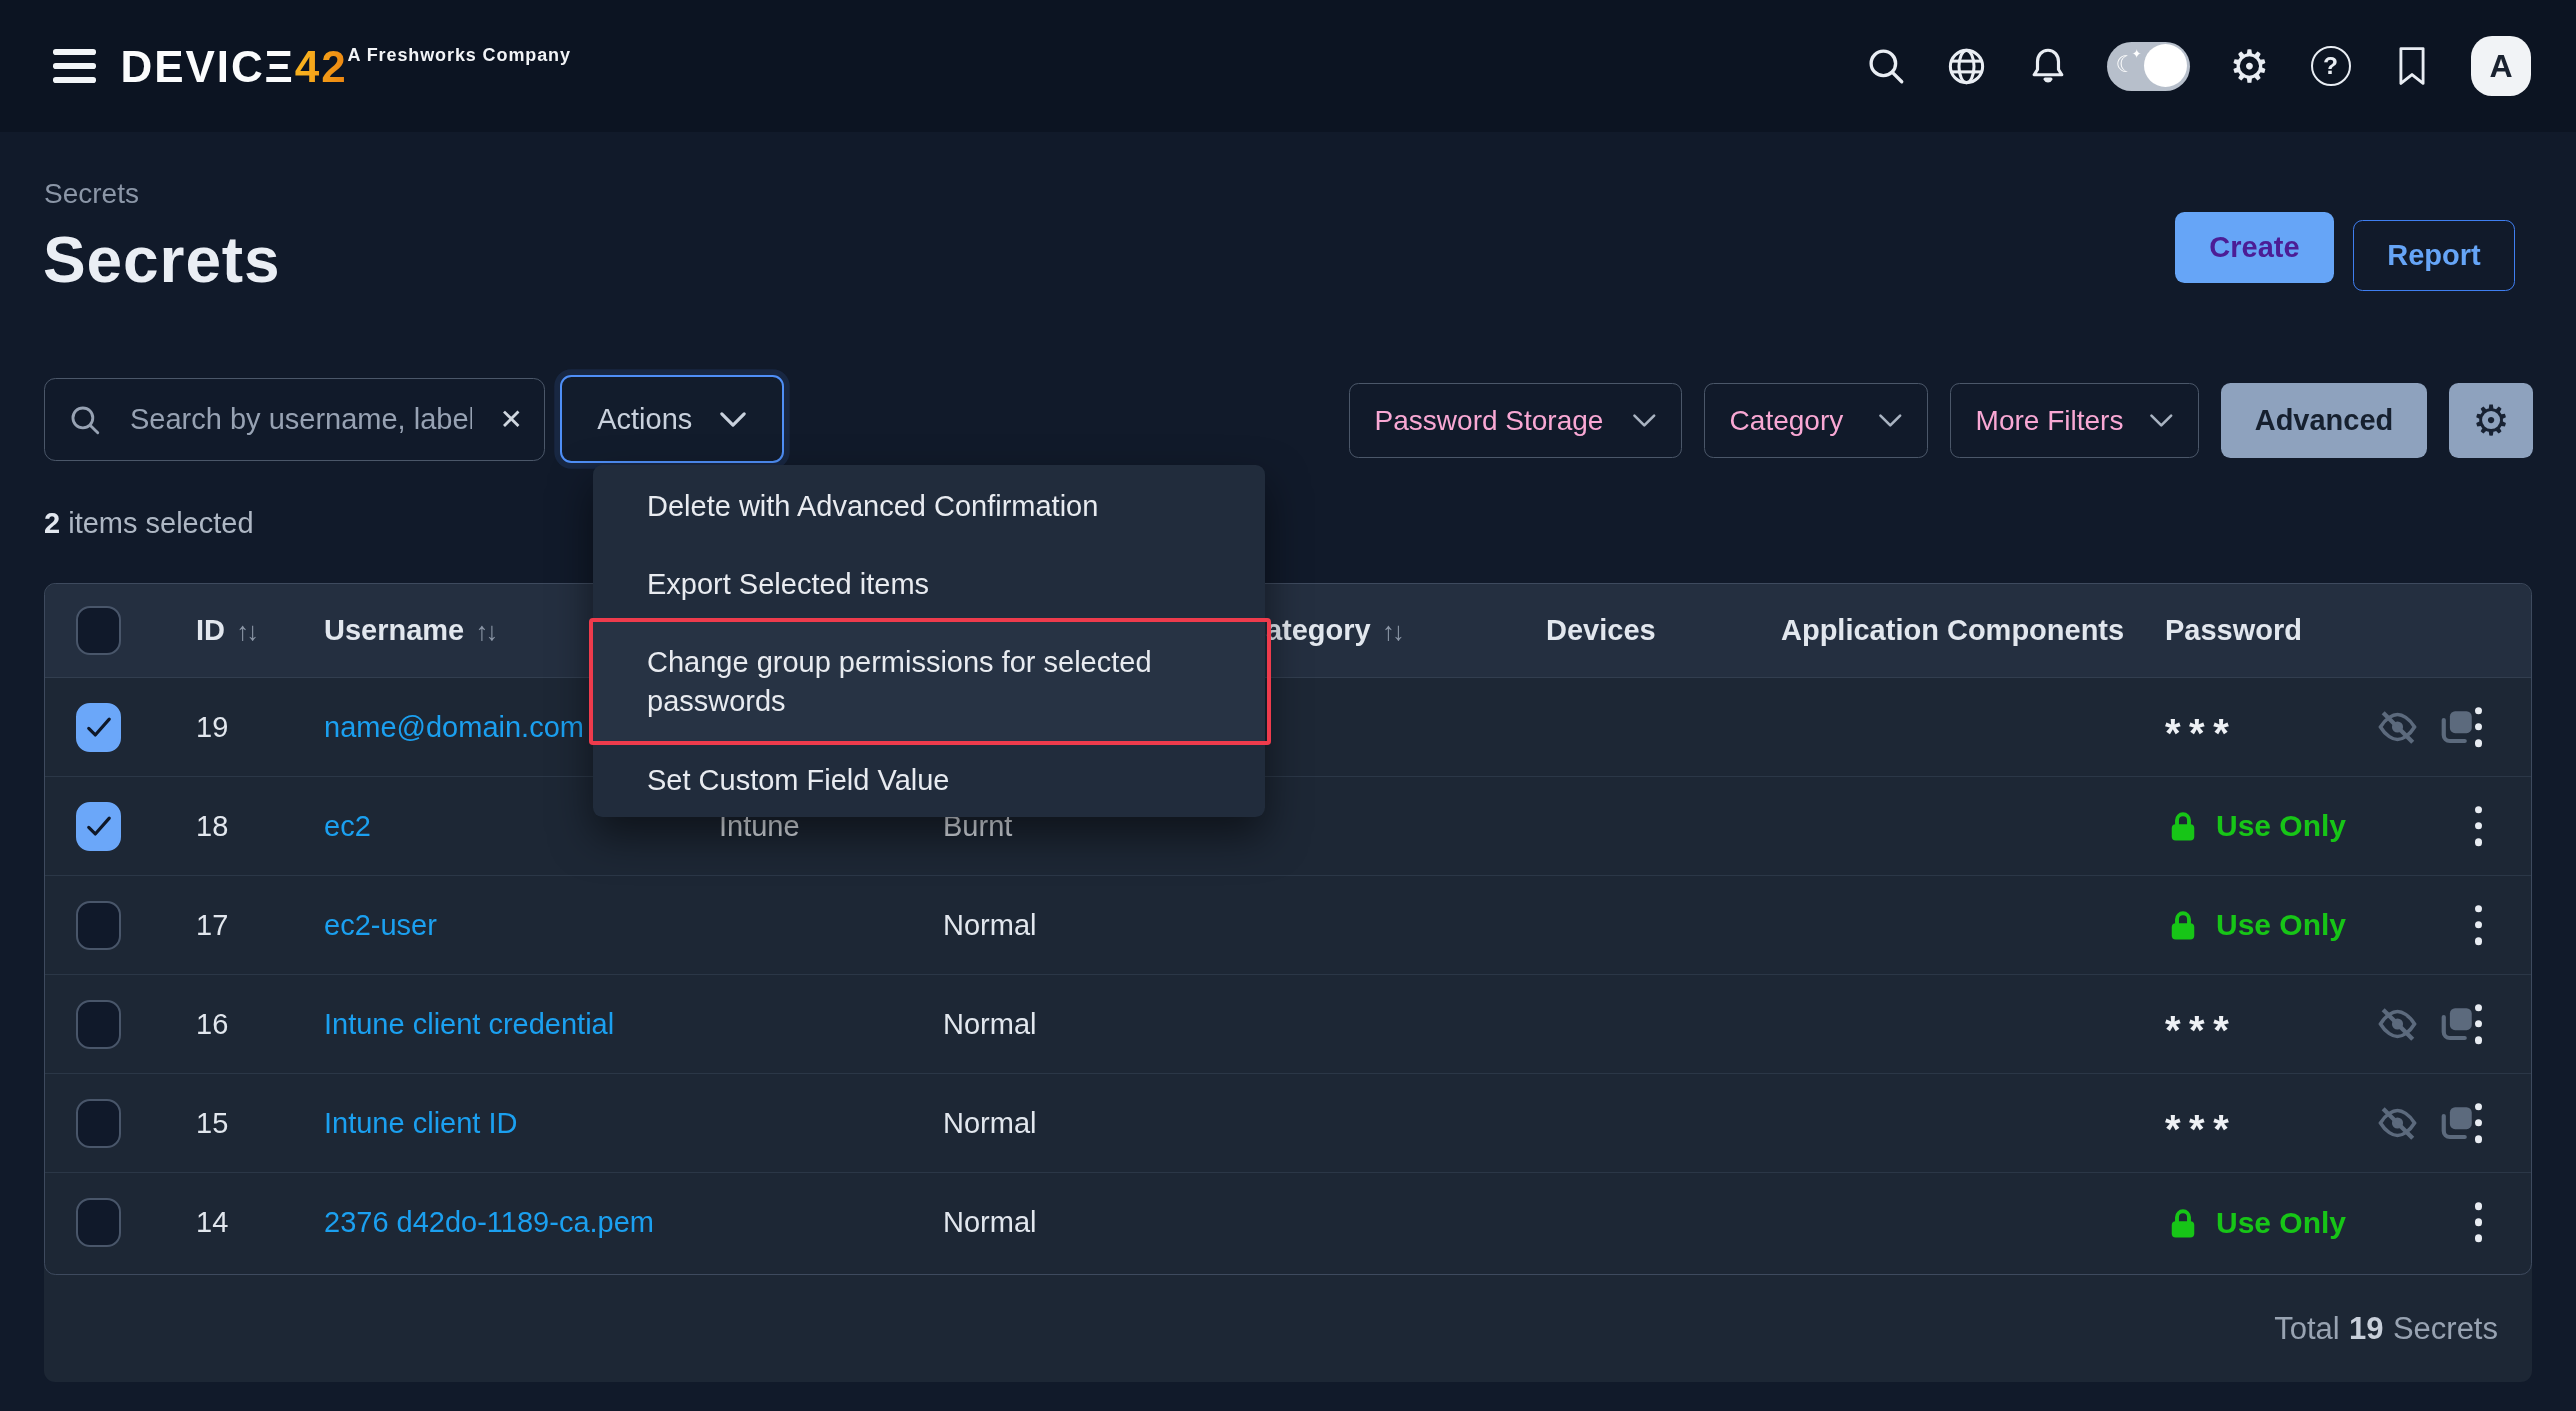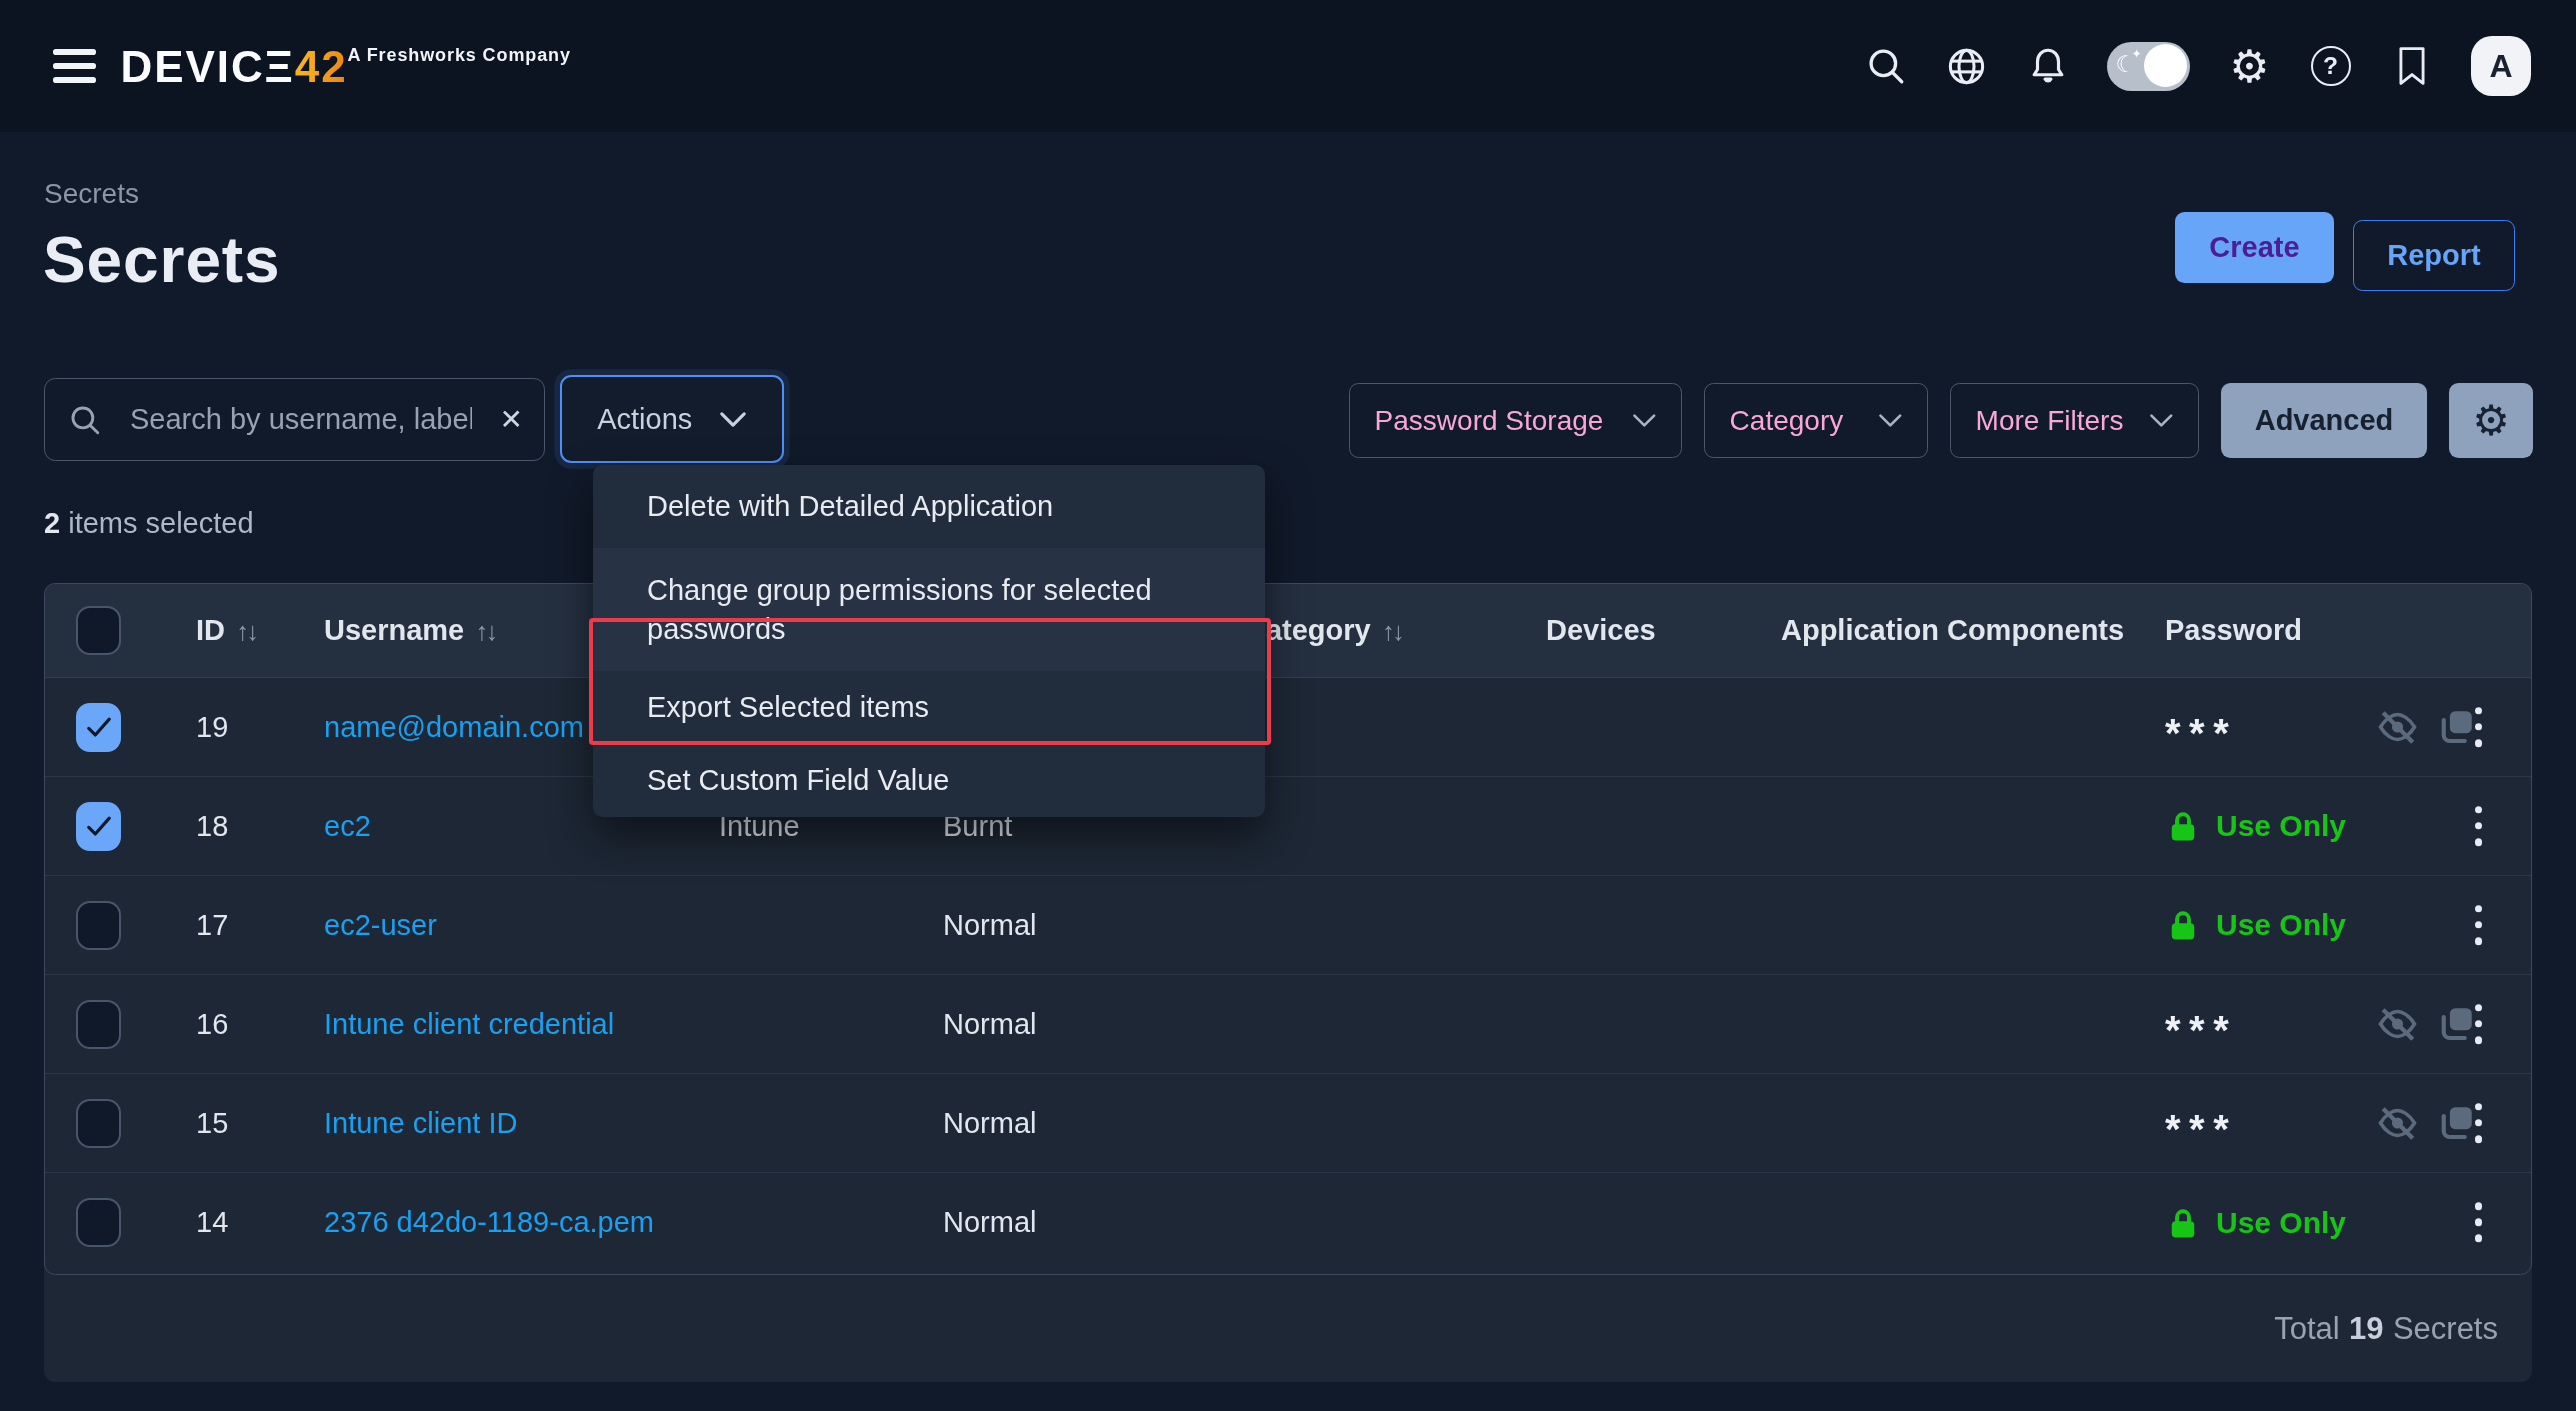--- a/index.html
+++ b/index.html
@@ -396,27 +396,27 @@
     <div class="card-footer">
       <span>Total</span>
         <b>19</b>
         <span>Secrets</span>
     </div>
   </div>
 
   <div class="menu" id="actions-menu">
     <div class="annotation-box"></div>
   <div class="menu-item mi-0">
-        <span>Delete with Detailed Application</span>
+        <span>Delete with Advanced Confirmation</span>
+      </div>
+      <div class="menu-item mi-1">
+        <span>Export Selected items</span>
       </div>
       <div class="menu-item mi-2">
         <span style="max-width: 586px;">Change group permissions for selected passwords</span>
       </div>
-      <div class="menu-item mi-1">
-        <span>Export Selected items</span>
-      </div>
       <div class="menu-item mi-3">
         <span>Set Custom Field Value</span>
       </div>
     </div>
 
 </div>
 
 
 </body></html>

